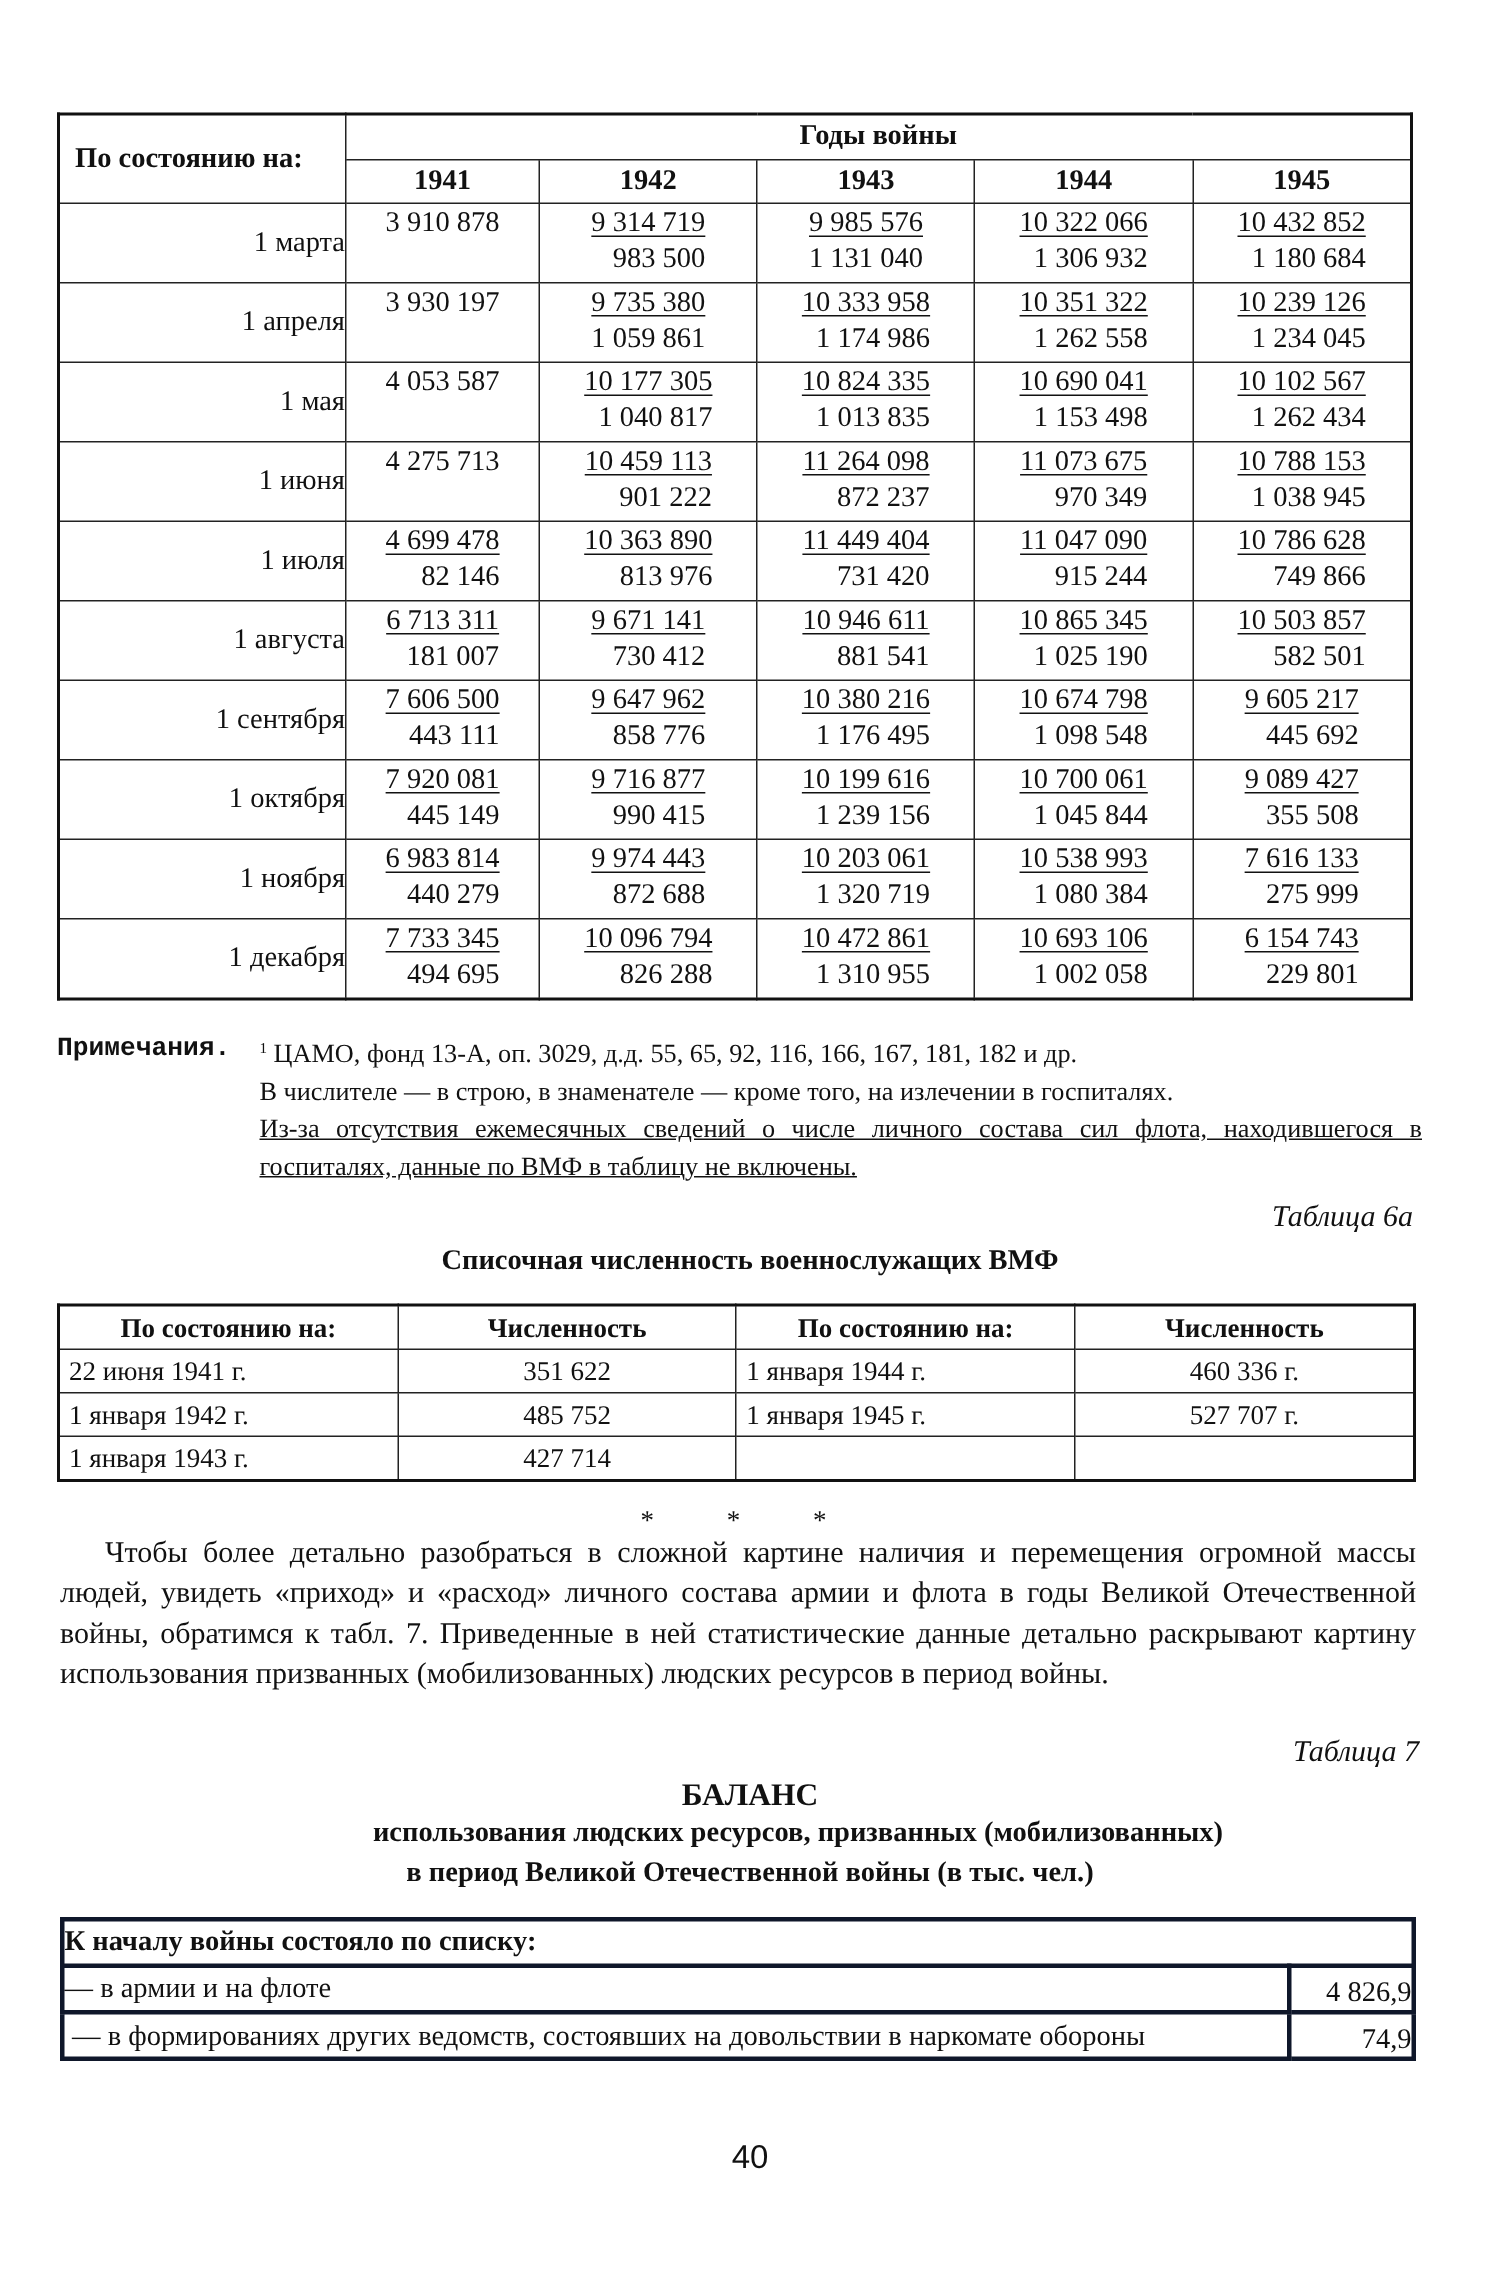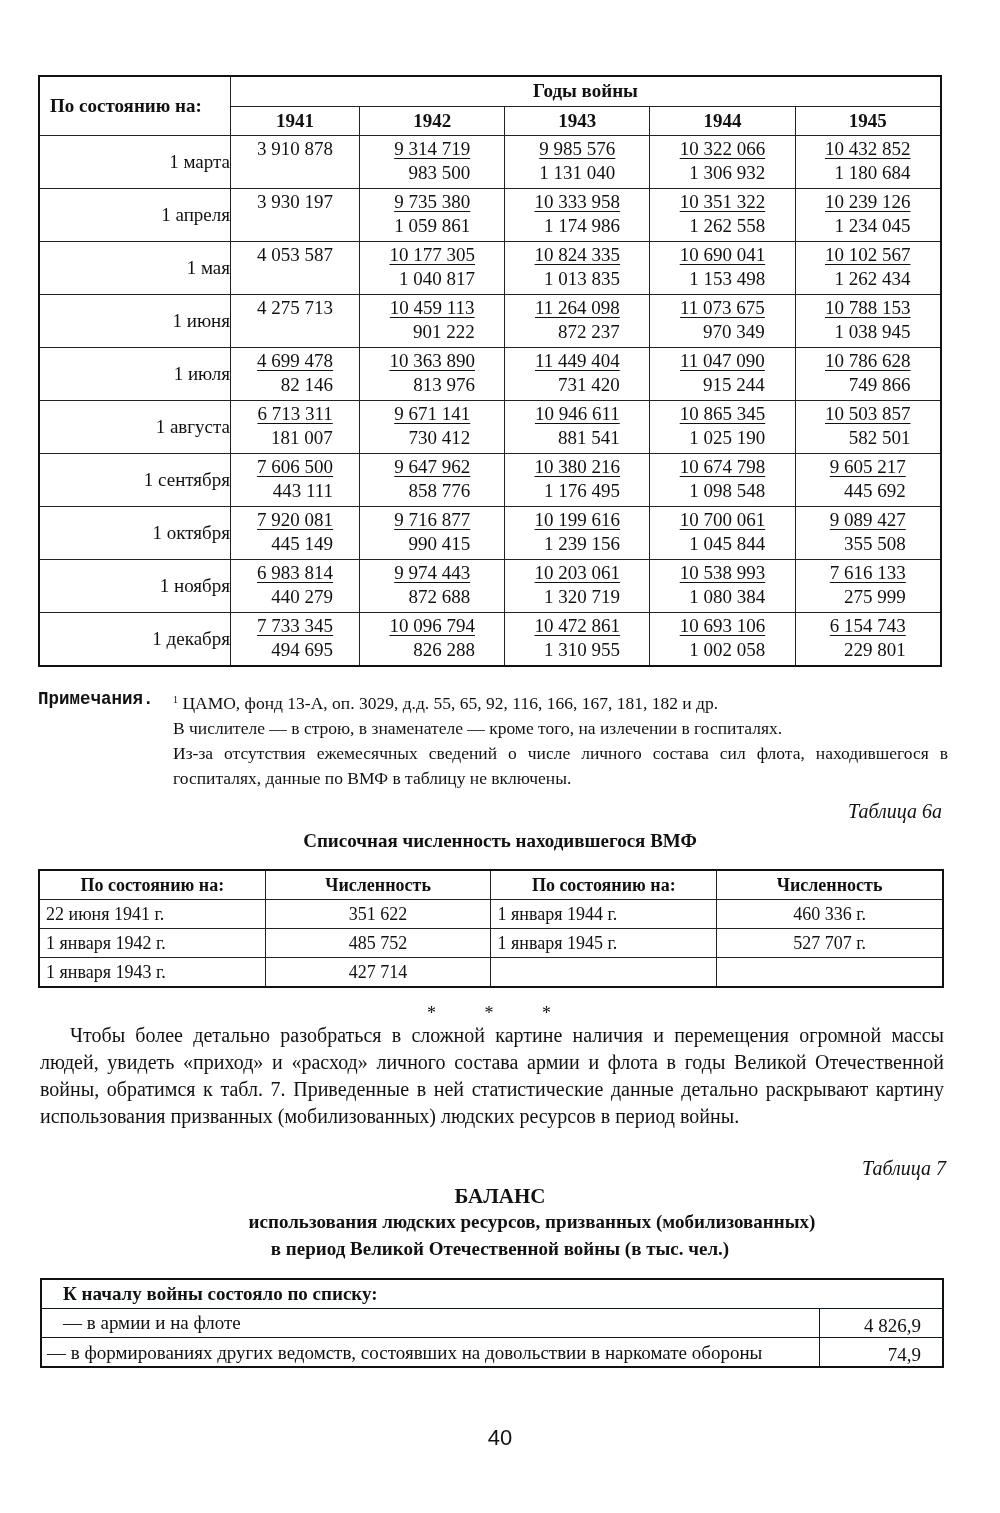--- a/index.html
+++ b/index.html
@@ -23,21 +23,21 @@
   .notes sup { font-size: 10px; vertical-align: 6px; }
   .caption-r { right: 58px; font-style: italic; font-size: 20px; }
   .title-c { left: 0; width: 1000px; text-align: center; font-weight: bold; font-size: 19px; }
   #t6a { left: 38px; top: 869px; width: 906px; border: 2px solid #111; }
   #t6a td, #t6a th { border: 1px solid #222; height: 28px; font-size: 18px; padding: 0 6px; }
   #t6a th { font-weight: bold; text-align: center; }
   #t6a td.c { text-align: center; }
   .stars { left: 0; width: 1000px; text-align: center; top: 1003px; font-size: 18px; letter-spacing: 22px; }
   .para { left: 40px; top: 1022px; width: 904px; font-size: 20px; line-height: 27px; text-align: justify; text-indent: 30px; }
   #t7 { left: 40px; top: 1278px; width: 904px; border: 2px solid #111; }
-  #t7 td { border: 1px solid #0f172a; font-size: 19px; padding: 0 21px; height: 28px; }
+  #t7 td { border: 3px solid #0f172a; font-size: 19px; padding: 0 0; height: 28px; }
   #t7 td.val { text-align: right; width: 80px; vertical-align: bottom; }
   #t7 .bold { font-weight: bold; }
   .pagenum { left: 0; width: 1000px; text-align: center; top: 1425px; font-size: 22px; font-family: "Liberation Sans", sans-serif; }
 </style>
 </head>
 <body>
 
 <table id="t6" class="abs">
   <thead>
     <tr>
@@ -142,26 +142,26 @@
         <td class="cell"><span class="frac"><span class="num">6 154 743</span><span class="den">229 801</span></span></td>
       </tr>
     </tbody>
 </table>
 
 <div class="abs notes">
   <span class="lab">Примечания.</span>
   <div class="body">
     <div><sup>1</sup> <span>ЦАМО, фонд 13-А, оп. 3029, д.д. 55, 65, 92, 116, 166, 167, 181, 182 и др.</span></div>
     <div>В числителе — в строю, в знаменателе — кроме того, на излечении в госпиталях.</div>
-    <div style="text-align:justify;">Из-за отсутствия ежемесячных сведений о числе личного состава сил флота, находившегося в госпиталях, данные по ВМФ в таблицу не включены.</div>
+    <div style="text-align:justify;text-decoration:underline;">Из-за отсутствия ежемесячных сведений о числе личного состава сил флота, находившегося в госпиталях, данные по ВМФ в таблицу не включены.</div>
   </div>
 </div>
 
 <div class="abs caption-r" style="top:800px;">Таблица 6а</div>
-<div class="abs title-c" style="top:830px;">Списочная численность находившегося ВМФ</div>
+<div class="abs title-c" style="top:830px;">Списочная численность военнослужащих ВМФ</div>
 
 <table id="t6a" class="abs">
   <thead>
       <tr id="t6a-head">
         <th style="width: 214px;">По состоянию на:</th>
         <th style="width: 214px;">Численность</th>
         <th style="width: 214px;">По состоянию на:</th>
         <th style="width: 214px;">Численность</th>
       </tr>
     </thead>

